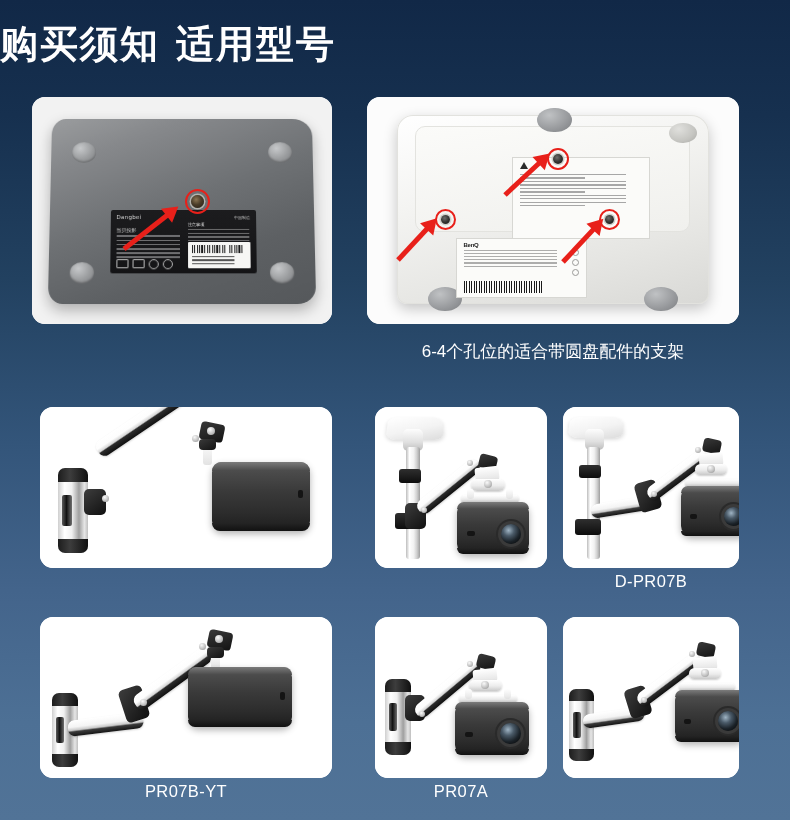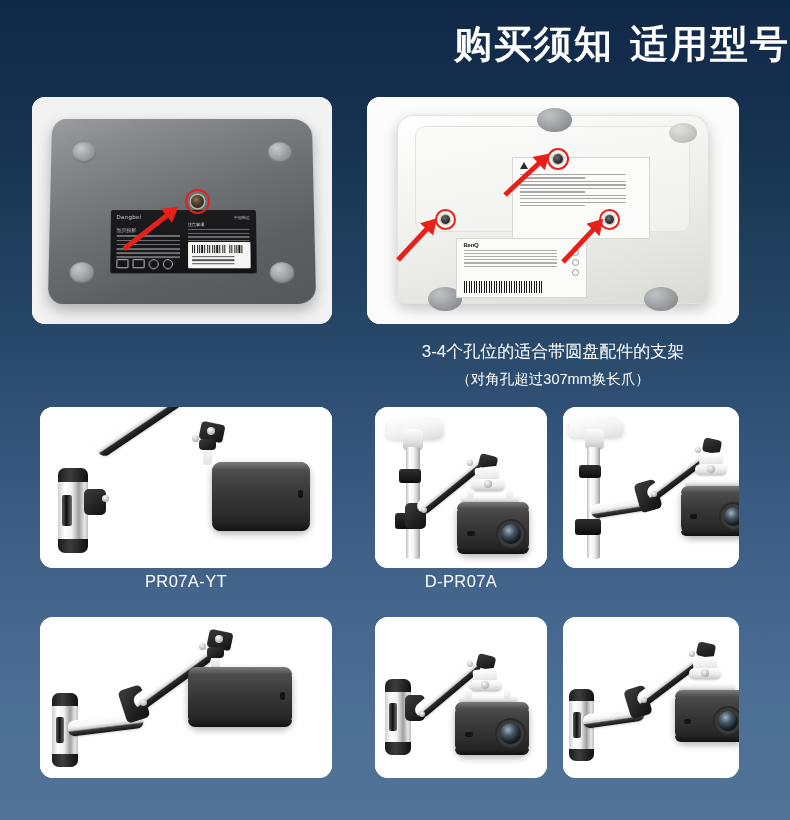--- a/index.html
+++ b/index.html
@@ -23,21 +23,21 @@
 
   .page { position: relative; width: 790px; height: 820px; }
 
   
   .title-bar {
     position: absolute;
     top: 0; left: 0; right: 0;
     height: 88px;
     display: flex;
     align-items: center;
-    justify-content: flex-end;
+    justify-content: flex-start;
   }
   .title {
     font-size: 38px;
     font-weight: bold;
     letter-spacing: 2px;
     color: #ffffff;
     white-space: nowrap;
   }
   .title .gap { display: inline-block; width: 16px; }
 
@@ -476,22 +476,21 @@
       <div class="hole dark" style="left:238px; top:118px; width:9px; height:9px;"></div>
       <div class="ring" style="left:232px; top:112px; width:21px; height:21px;"></div>
       <div class="arrow" style="left:196px; top:165px; width:58px; transform:rotate(-47deg);">
         <div class="shaft" style="width:46px;"></div>
         <div class="head" style="left:44px;"></div>
       </div>
     </div>
   </div>
 
   <div class="caption" style="left:383px; top:341px; width:340px;">
-    <span>3-4个孔位的适合带圆盘配件的支架</span>
-    <span class="sub">（对角孔超过307mm换长爪）</span>
+    <span>6-4个孔位的适合带圆盘配件的支架</span>
   </div>
 
   <div class="card" style="left:40px; top:407px; width:292px; height:161px;">
     <div class="mount">
       <div class="wall-cyl" style="left:18px; top:61px; width:30px; height:85px;">
         <div class="cap t"></div>
           <div class="cap b"></div>
           <div class="stripe"></div>
       </div>
       <div class="joint" style="left:44px; top:82px; width:22px; height:26px;"></div>
@@ -503,21 +502,20 @@
       <div class="plate-arm" style="left:163px; top:34px; width:9px; height:24px;"></div>
       <div class="head-block" style="left:159px; top:32px; width:17px; height:11px;"></div>
 
       <div class="proj-dark" style="left:172px; top:55px; width:98px; height:69px;">
         <div class="top-strip"></div>
           <div class="bottom-strip"></div>
         <div class="ir" style="right:7px; top:40%; width:5px; height:8px;"></div>
       </div>
     </div>
   </div>
-  <div class="prod-label" style="left:40px; top:572px; width:292px;">PR07A-YT</div>
 
   <div class="card" style="left:375px; top:407px; width:172px; height:161px;">
     <div class="mount">
       <div class="ceil-plate" style="left:12px; top:6px; width:56px; height:30px;"></div>
       <div class="ceil-hub" style="left:28px; top:22px; width:20px; height:22px; border-radius:5px;"></div>
       <div class="pole" style="left:31px; top:40px; width:14px; height:112px;"></div>
       <div class="pole-clamp" style="left:24px; top:62px; width:22px; height:14px;"></div>
       <div class="pole-clamp" style="left:20px; top:106px; width:26px; height:16px;"></div>
 
       <div class="joint" style="left:30px; top:96px; width:21px; height:26px;"></div>
@@ -534,21 +532,20 @@
       <div class="plate-arm" style="left:131px; top:82px; width:7px; height:10px;"></div>
 
       <div class="proj-dark" style="left:82px; top:95px; width:72px; height:52px;">
         <div class="top-strip"></div>
           <div class="bottom-strip"></div>
         <div class="lens" style="right:8px; top:42%; width:20px; height:20px;"></div>
         <div class="ir" style="left:10px; top:55%; width:8px; height:5px;"></div>
       </div>
     </div>
   </div>
-  <div class="prod-label" style="left:375px; top:572px; width:172px;">D-PR07A</div>
 
   <div class="card" style="left:563px; top:407px; width:176px; height:161px;">
     <div class="mount">
       <div class="ceil-plate" style="left:6px; top:6px; width:54px; height:28px;"></div>
       <div class="ceil-hub" style="left:22px; top:22px; width:19px; height:21px; border-radius:5px;"></div>
       <div class="pole" style="left:24px; top:40px; width:13px; height:112px;"></div>
       <div class="pole-clamp" style="left:16px; top:58px; width:22px; height:13px;"></div>
       <div class="pole-clamp" style="left:12px; top:112px; width:26px; height:16px;"></div>
 
       <div class="arm-seg plain" style="left:28px; top:98px; width:62px; height:14px; transform:rotate(-9deg); transform-origin:0 50%;"></div>
@@ -564,20 +561,21 @@
       <div class="plate-disc" style="left:122px; top:72px; width:56px; height:8px;"></div>
 
       <div class="proj-dark" style="left:118px; top:79px; width:68px; height:50px;">
         <div class="top-strip"></div>
           <div class="bottom-strip"></div>
         <div class="lens" style="right:6px; top:42%; width:19px; height:19px;"></div>
         <div class="ir" style="left:9px; top:55%; width:7px; height:5px;"></div>
       </div>
     </div>
   </div>
+  <div class="prod-label" style="left:563px; top:572px; width:176px;">D-PR07B</div>
 
   <div class="card" style="left:40px; top:617px; width:292px; height:161px;">
     <div class="mount">
       <div class="wall-cyl" style="left:12px; top:76px; width:26px; height:74px;">
         <div class="cap t"></div>
           <div class="cap b"></div>
           <div class="stripe"></div>
       </div>
       <div class="arm-seg plain" style="left:28px; top:104px; width:76px; height:16px; transform:rotate(-7deg); transform-origin:0 50%;"></div>
       <div class="joint" style="left:82px; top:70px; width:24px; height:34px; transform:rotate(-18deg);"></div>
@@ -589,20 +587,21 @@
       <div class="plate-arm" style="left:171px; top:32px; width:9px; height:22px;"></div>
       <div class="head-block" style="left:167px; top:30px; width:17px; height:11px;"></div>
 
       <div class="proj-dark" style="left:148px; top:50px; width:104px; height:60px;">
         <div class="top-strip"></div>
           <div class="bottom-strip"></div>
         <div class="ir" style="right:7px; top:42%; width:5px; height:8px;"></div>
       </div>
     </div>
   </div>
+  <div class="prod-label" style="left:40px; top:782px; width:292px;">PR07B-YT</div>
 
   <div class="card" style="left:375px; top:617px; width:172px; height:161px;">
     <div class="mount">
       <div class="wall-cyl" style="left:10px; top:62px; width:26px; height:76px;">
         <div class="cap t"></div>
           <div class="cap b"></div>
           <div class="stripe"></div>
       </div>
       <div class="joint" style="left:30px; top:78px; width:20px; height:26px;"></div>
       <div class="arm-seg" style="left:42px; top:90px; width:80px; height:15px; transform:rotate(-40deg); transform-origin:0 50%;"></div>
@@ -618,20 +617,21 @@
       <div class="plate-arm" style="left:129px; top:72px; width:7px; height:10px;"></div>
 
       <div class="proj-dark" style="left:80px; top:85px; width:74px; height:53px;">
         <div class="top-strip"></div>
           <div class="bottom-strip"></div>
         <div class="lens" style="right:8px; top:40%; width:21px; height:21px;"></div>
         <div class="ir" style="left:10px; top:56%; width:8px; height:5px;"></div>
       </div>
     </div>
   </div>
+  <div class="prod-label" style="left:375px; top:782px; width:172px;">PR07A</div>
 
   <div class="card" style="left:563px; top:617px; width:176px; height:161px;">
     <div class="mount">
       <div class="wall-cyl" style="left:6px; top:72px; width:25px; height:72px;">
         <div class="cap t"></div>
           <div class="cap b"></div>
           <div class="stripe"></div>
       </div>
       <div class="arm-seg plain" style="left:20px; top:98px; width:62px; height:14px; transform:rotate(-8deg); transform-origin:0 50%;"></div>
       <div class="joint" style="left:64px; top:70px; width:22px; height:30px; transform:rotate(-17deg);"></div>

